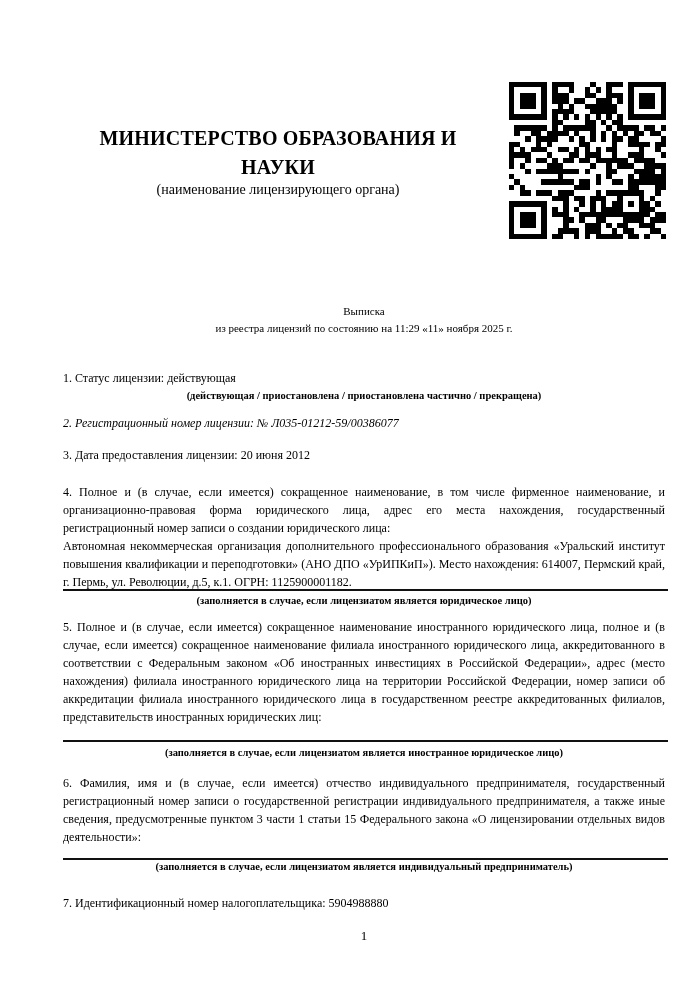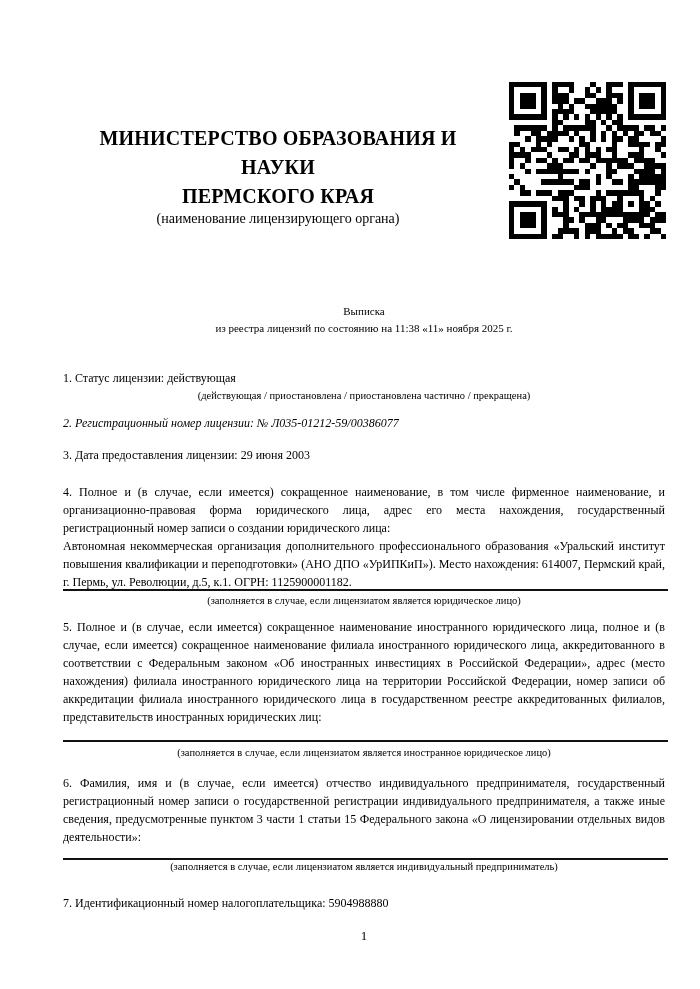--- a/index.html
+++ b/index.html
@@ -29,21 +29,21 @@
     position:absolute; left:63px; top:303px; width:602px;
     text-align:center; font-size:11px; line-height:17px;
   }
   .item {
     position:absolute; left:63px; width:602px;
     font-size:12px; line-height:18px;
   }
   .item p { margin:0; text-align:justify; }
   .small-caption {
     position:absolute; left:63px; width:602px;
-    text-align:center; font-size:10.5px; line-height:13px;
+    text-align:center; font-size:10.5px; line-height:13px;font-weight:bold;
   }
   .rule {
     position:absolute; left:63px; width:605px; height:0;
     border-top:2px solid #111;
   }
   .i1 { top:369px; } .c1 { top:389px; }
   .i2 { top:414px;font-style:italic; } .i3 { top:446px; }
   .i4 { top:483px; } .r4 { top:589px; } .c4 { top:594px; }
   .i5 { top:618px; } .r5 { top:740px; } .c5 { top:746px; }
   .i6 { top:774px; } .r6 { top:858px; } .c6 { top:860px; }
@@ -53,21 +53,20 @@
     text-align:center; font-size:13px; line-height:16px;
   }
 </style>
 </head>
 <body>
 
 <div class="page">
 
   <div class="authority">
     <div>МИНИСТЕРСТВО ОБРАЗОВАНИЯ И НАУКИ</div>
-    <div>ПЕРМСКОГО КРАЯ</div>
     <div class="authority-caption">(наименование лицензирующего органа)</div>
   </div>
 
   <div class="qr"><svg xmlns="http://www.w3.org/2000/svg" viewBox="0 0 29 29" width="100%" height="100%" shape-rendering="crispEdges" fill="#000000">
         <rect x="0" y="0" width="1" height="1"></rect>
         <rect x="1" y="0" width="1" height="1"></rect>
         <rect x="2" y="0" width="1" height="1"></rect>
         <rect x="3" y="0" width="1" height="1"></rect>
         <rect x="4" y="0" width="1" height="1"></rect>
         <rect x="5" y="0" width="1" height="1"></rect>
@@ -517,34 +516,34 @@
         <rect x="19" y="28" width="1" height="1"></rect>
         <rect x="20" y="28" width="1" height="1"></rect>
         <rect x="22" y="28" width="1" height="1"></rect>
         <rect x="23" y="28" width="1" height="1"></rect>
         <rect x="25" y="28" width="1" height="1"></rect>
         <rect x="28" y="28" width="1" height="1"></rect>
       </svg></div>
 
   <div class="doc-title">
     <div>Выписка</div>
-    <div>из реестра лицензий по состоянию на 11:38 «11» ноября 2025 г.</div>
+    <div>из реестра лицензий по состоянию на 11:29 «11» ноября 2025 г.</div>
   </div>
 
   <div class="item i1">
     <p>1. Статус лицензии: действующая</p>
   </div>
   <div class="small-caption c1">(действующая / приостановлена / приостановлена частично / прекращена)</div>
 
   <div class="item i2">
     <p>2. Регистрационный номер лицензии: № Л035-01212-59/00386077</p>
   </div>
 
   <div class="item i3">
-    <p>3. Дата предоставления лицензии: 29 июня 2003</p>
+    <p>3. Дата предоставления лицензии: 20 июня 2012</p>
   </div>
 
   <div class="item i4">
     <p>4. Полное и (в случае, если имеется) сокращенное наименование, в том числе фирменное наименование, и организационно-правовая форма юридического лица, адрес его места нахождения, государственный регистрационный номер записи о создании юридического лица:</p>
     <p>Автономная некоммерческая организация дополнительного профессионального образования «Уральский институт повышения квалификации и переподготовки» (АНО ДПО «УрИПКиП»). Место нахождения: 614007, Пермский край, г. Пермь, ул. Революции, д.5, к.1. ОГРН: 1125900001182.</p>
   </div>
   <div class="rule r4"></div>
   <div class="small-caption c4">(заполняется в случае, если лицензиатом является юридическое лицо)</div>
 
   <div class="item i5">

